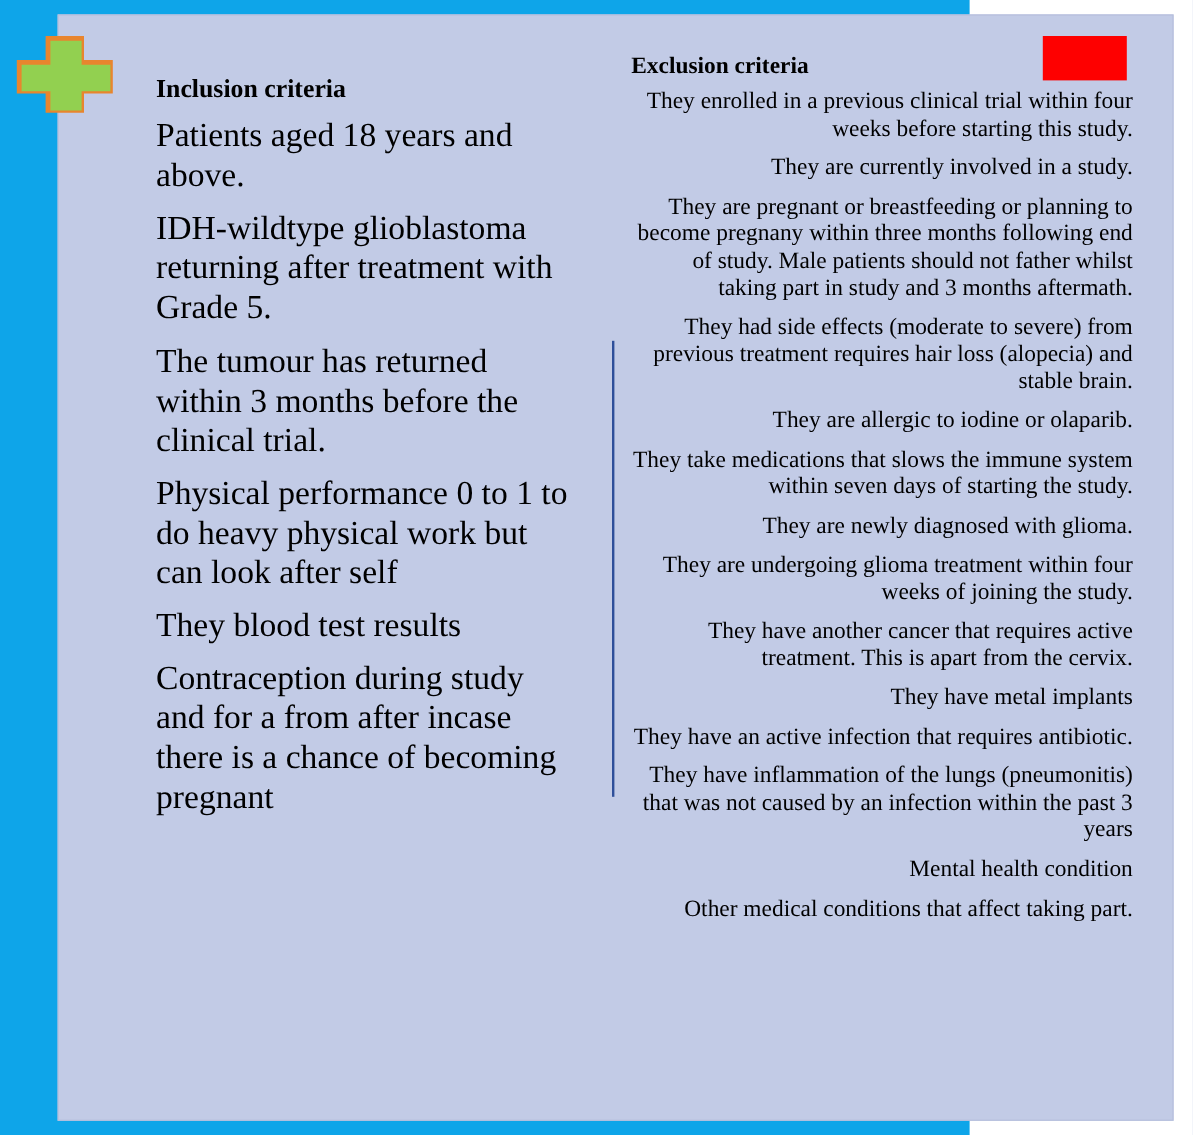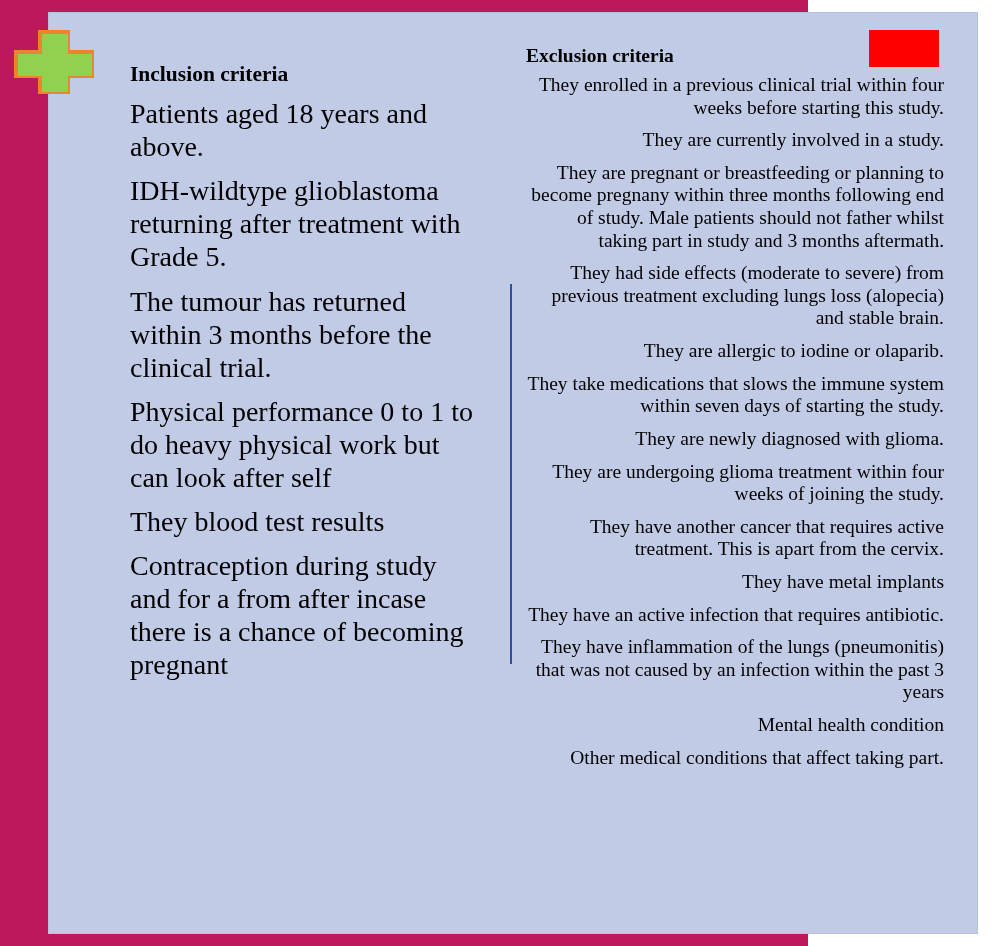--- a/index.html
+++ b/index.html
@@ -10,21 +10,21 @@
     width: 994px;
     height: 946px;
     background: #ffffff;
     font-family: "Liberation Serif", serif;
     overflow: hidden;
   }
   .page {
     position: relative;
     width: 808px;
     height: 946px;
-    background: #be185d;
+    background: #0ea5e9;
     box-sizing: border-box;
   }
   .panel {
     position: absolute;
     left: 48px;
     top: 12px;
     width: 930px;
     height: 922px;
     background: #c2cbe6;
     border: 1px solid #b6bfdc;
@@ -117,21 +117,21 @@
     <div class="item">Physical performance 0 to 1 to do heavy physical work but can look after self</div>
     <div class="item">They blood test results</div>
     <div class="item">Contraception during study and for a from after incase there is a chance of becoming pregnant</div>
   </div>
 
   <div class="col col-exclusion">
     <div class="heading">Exclusion criteria</div>
     <div class="item">They enrolled in a previous clinical trial within four weeks before starting this study.</div>
     <div class="item">They are currently involved in a study.</div>
     <div class="item">They are pregnant or breastfeeding or planning to become pregnany within three months following end of study. Male patients should not father whilst taking part in study and 3 months aftermath.</div>
-    <div class="item">They had side effects (moderate to severe) from previous treatment excluding lungs loss (alopecia) and stable brain.</div>
+    <div class="item">They had side effects (moderate to severe) from previous treatment requires hair loss (alopecia) and stable brain.</div>
     <div class="item">They are allergic to iodine or olaparib.</div>
     <div class="item">They take medications that slows the immune system within seven days of starting the study.</div>
     <div class="item">They are newly diagnosed with glioma.</div>
     <div class="item">They are undergoing glioma treatment within four weeks of joining the study.</div>
     <div class="item">They have another cancer that requires active treatment. This is apart from the cervix.</div>
     <div class="item">They have metal implants</div>
     <div class="item">They have an active infection that requires antibiotic.</div>
     <div class="item">They have inflammation of the lungs (pneumonitis) that was not caused by an infection within the past 3 years</div>
     <div class="item">Mental health condition</div>
     <div class="item">Other medical conditions that affect taking part.</div>

